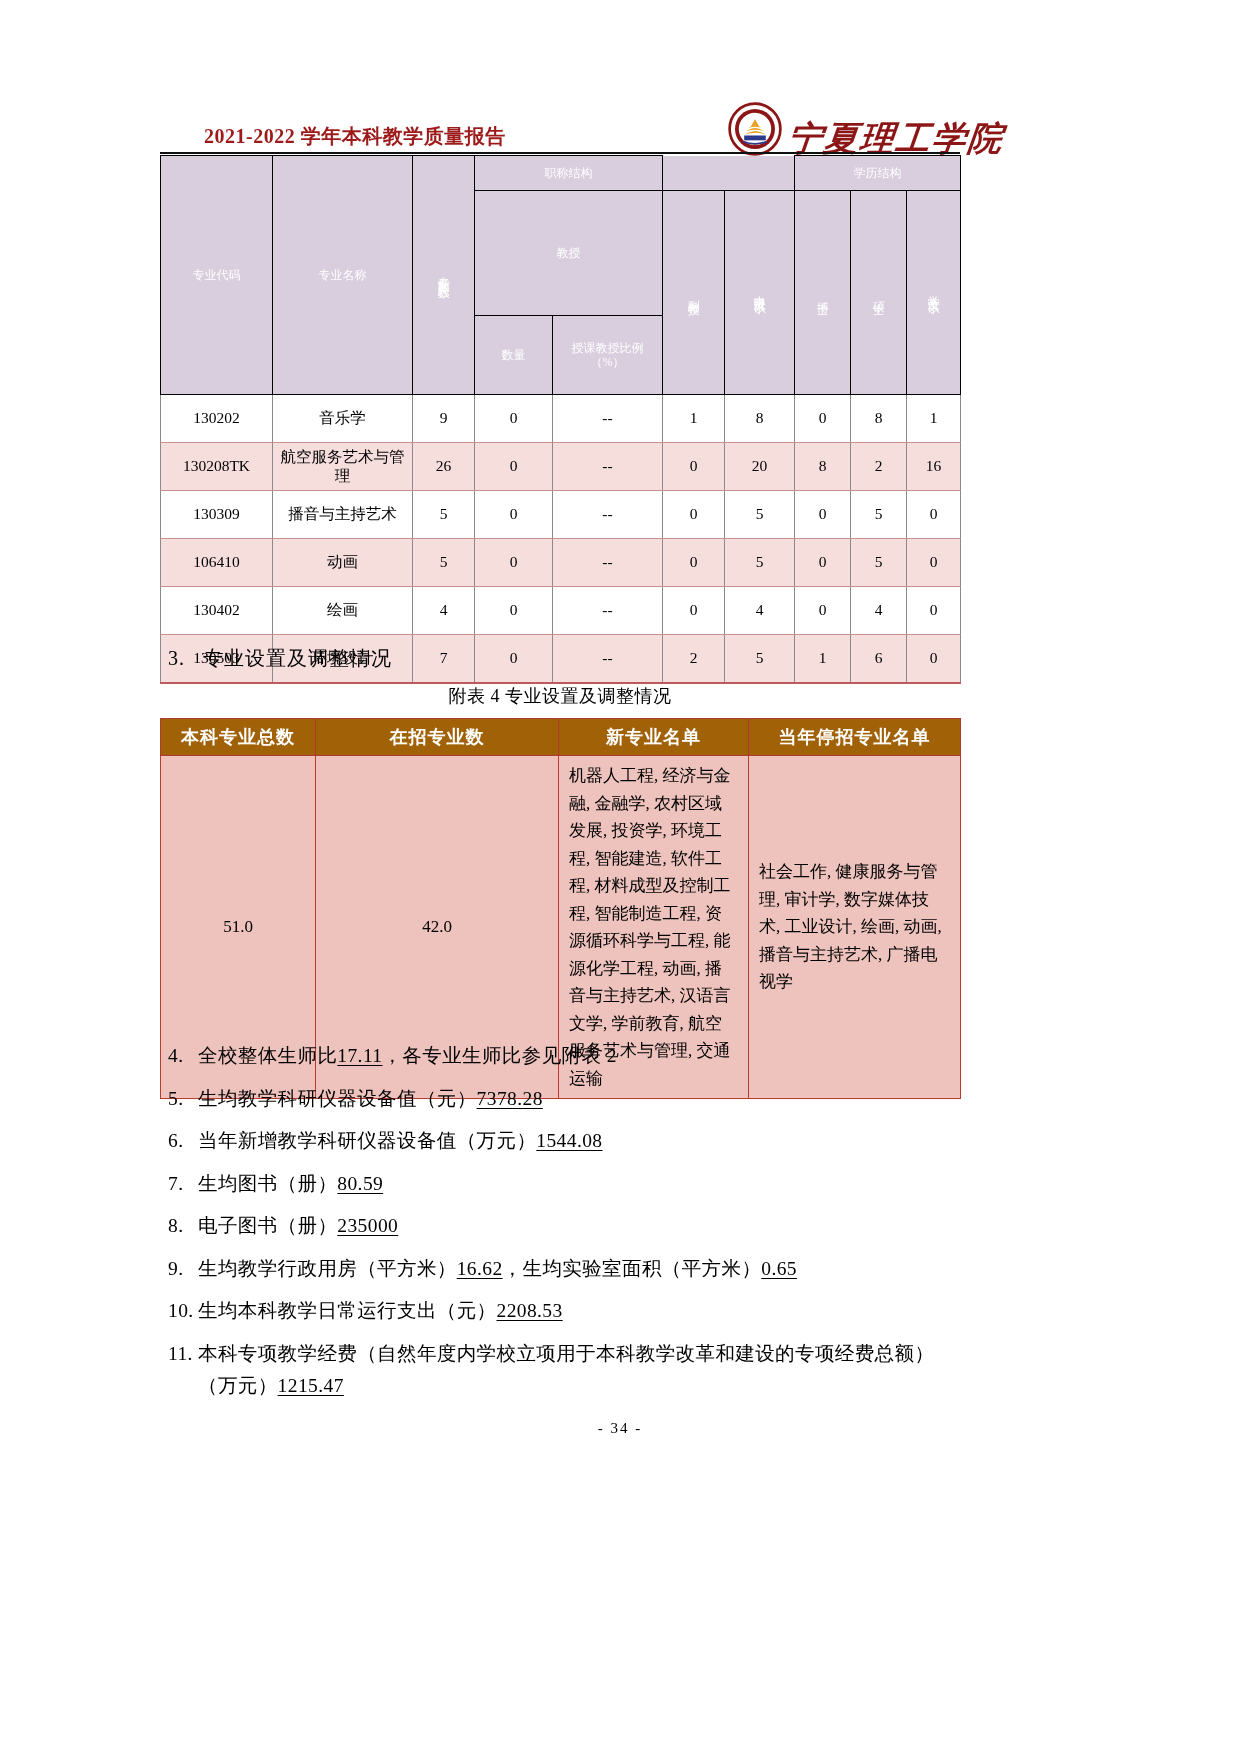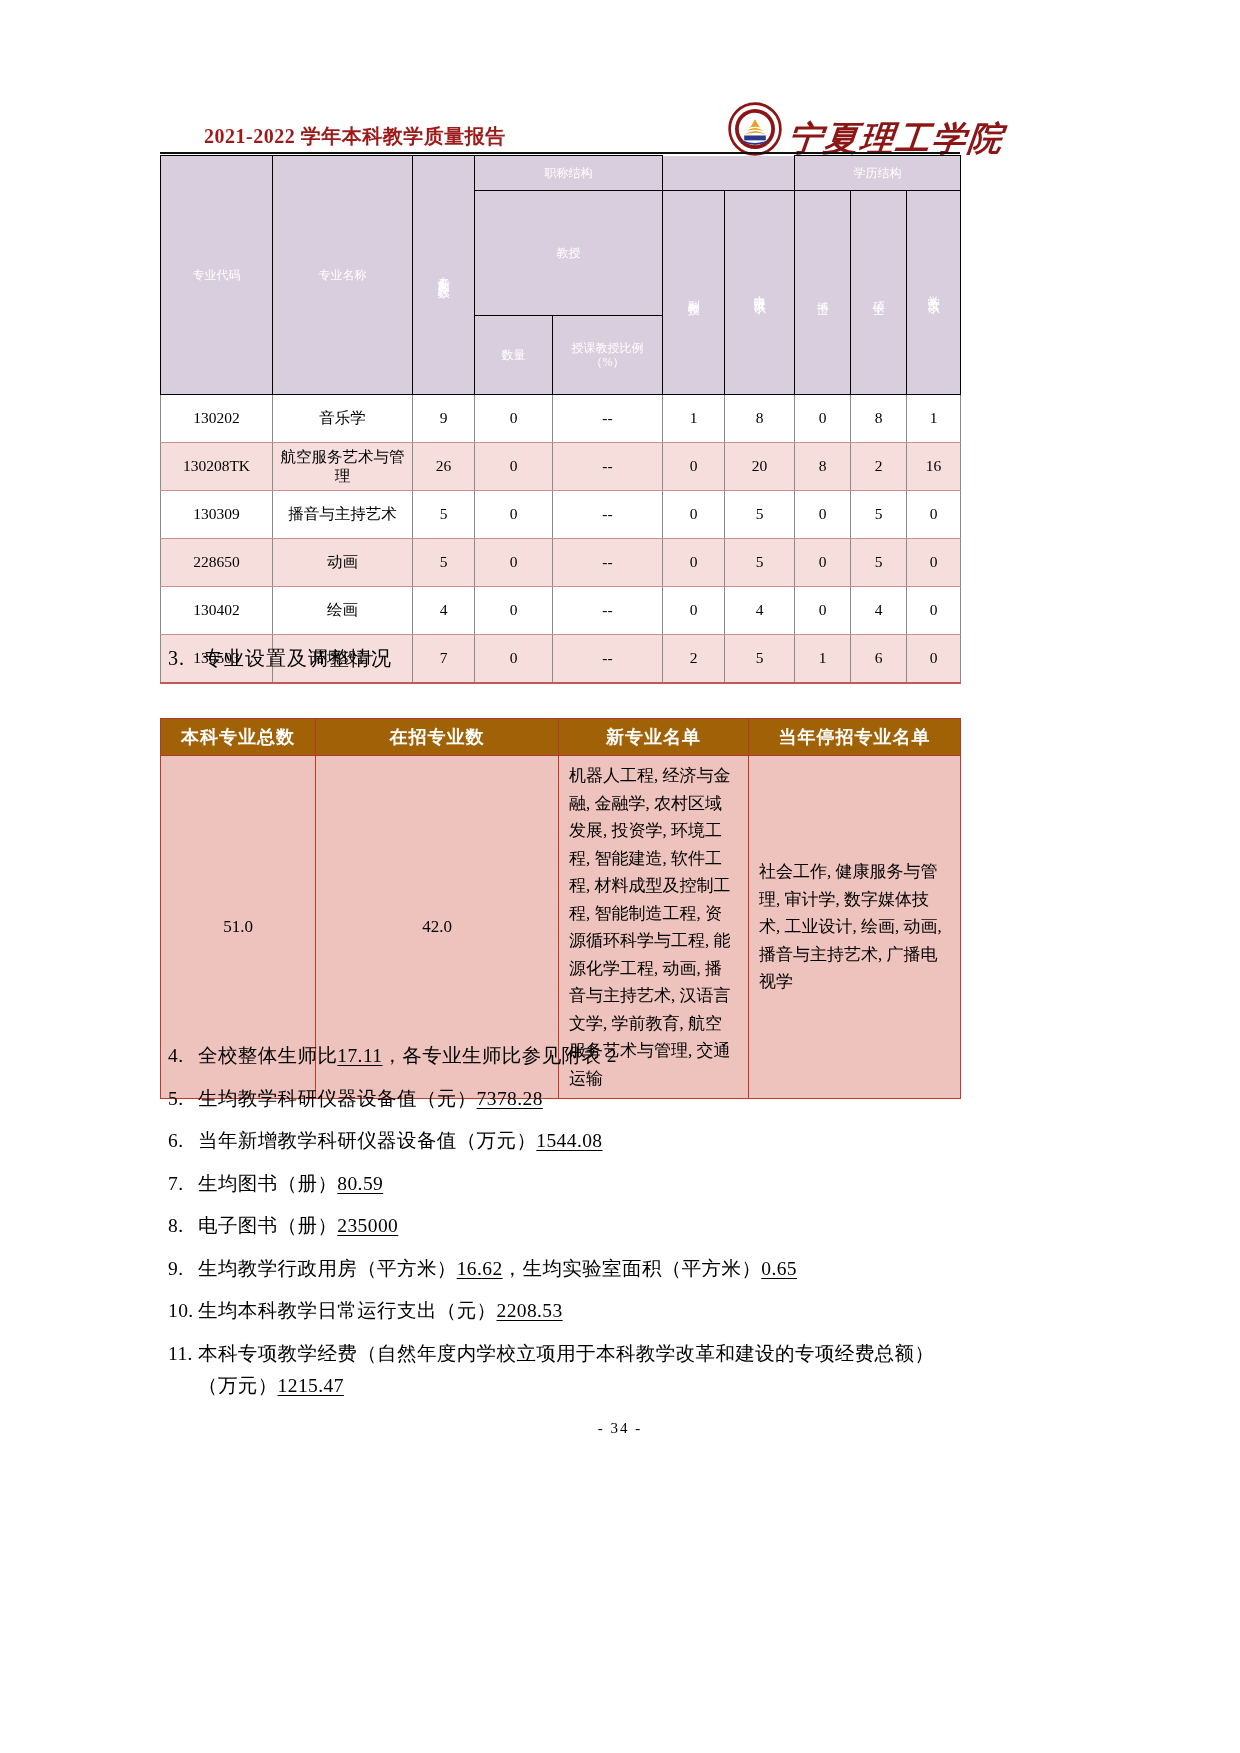--- a/index.html
+++ b/index.html
@@ -316,21 +316,21 @@
             <td>5</td>
             <td>0</td>
             <td>--</td>
             <td>0</td>
             <td>5</td>
             <td>0</td>
             <td>5</td>
             <td>0</td>
           </tr>
           <tr class="alt">
-            <td>228650</td>
+            <td>106410</td>
             <td>动画</td>
             <td>5</td>
             <td>0</td>
             <td>--</td>
             <td>0</td>
             <td>5</td>
             <td>0</td>
             <td>5</td>
             <td>0</td>
           </tr>
@@ -359,20 +359,21 @@
             <td>0</td>
           </tr>
         </tbody>
     </table>
   </div>
 
   <div class="sec-head">
     <span>3.</span>
     &nbsp;&nbsp;<span>专业设置及调整情况</span>
   </div>
+  <div class="tbl-caption">附表 4 专业设置及调整情况</div>
 
   <div class="t4-wrap">
     <table class="t4">
       <colgroup>
         <col style="width:155px">
         <col style="width:243px">
         <col style="width:190px">
         <col style="width:212px">
       </colgroup>
       <thead>

